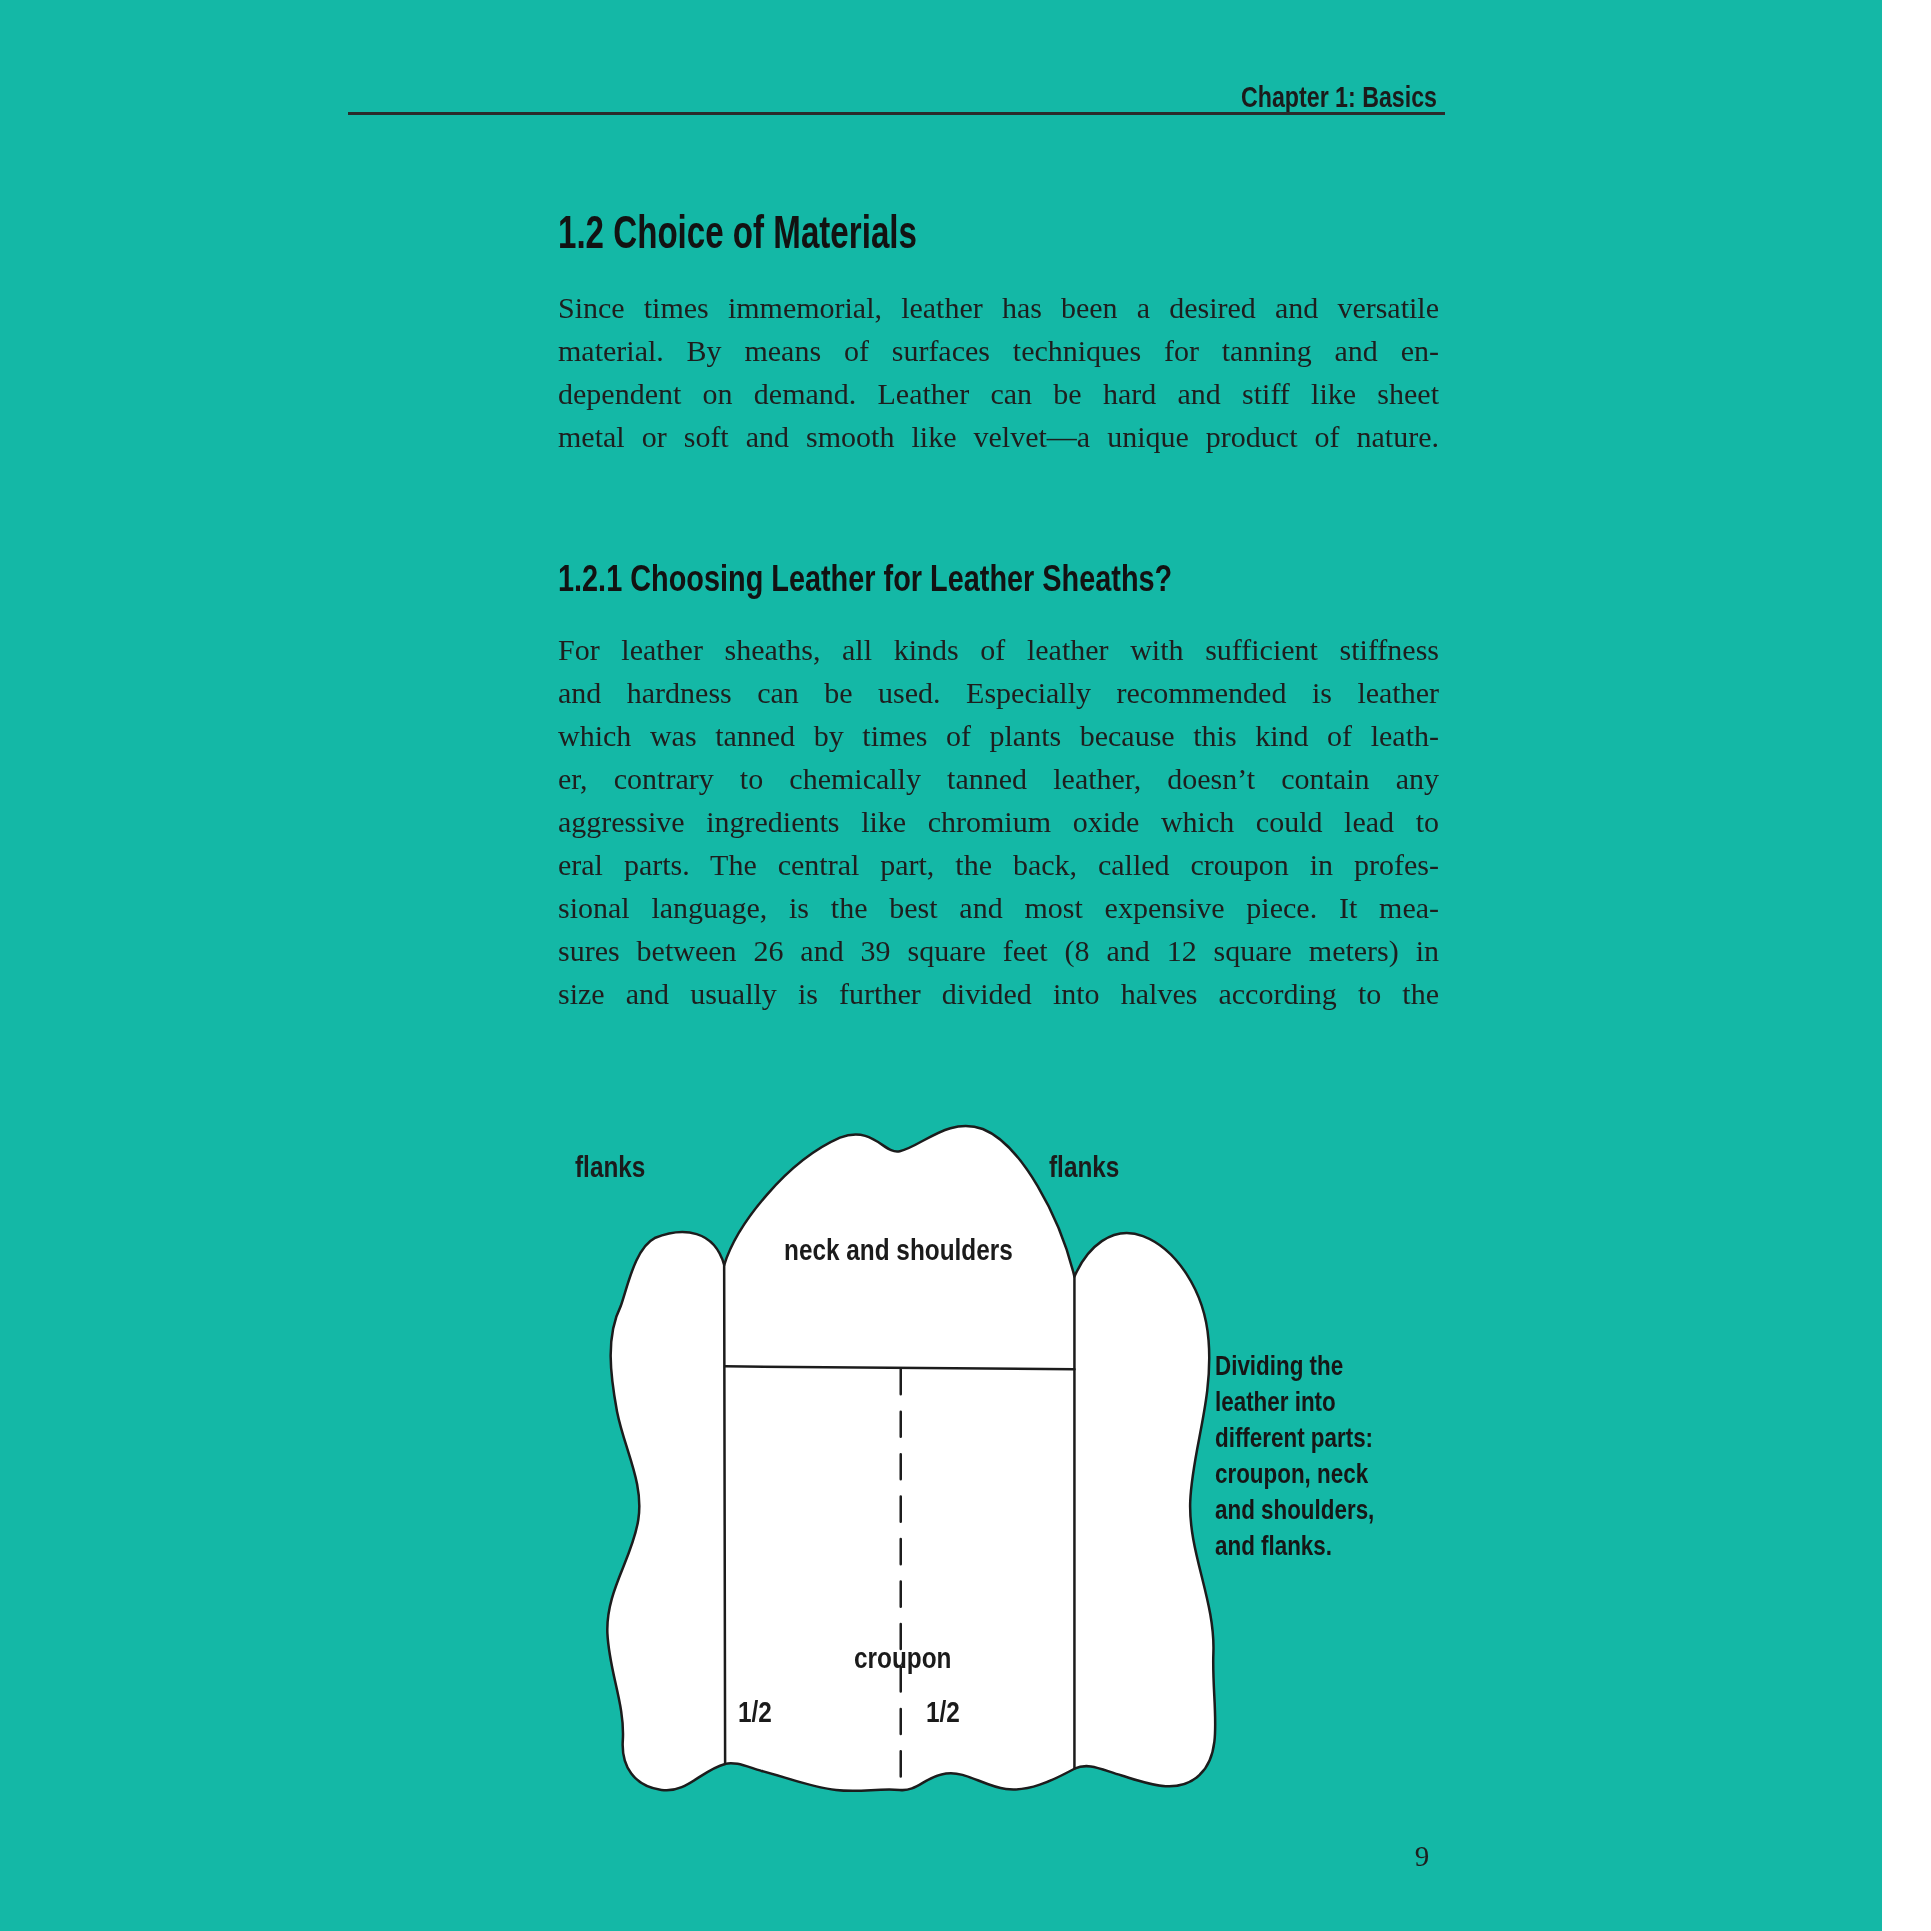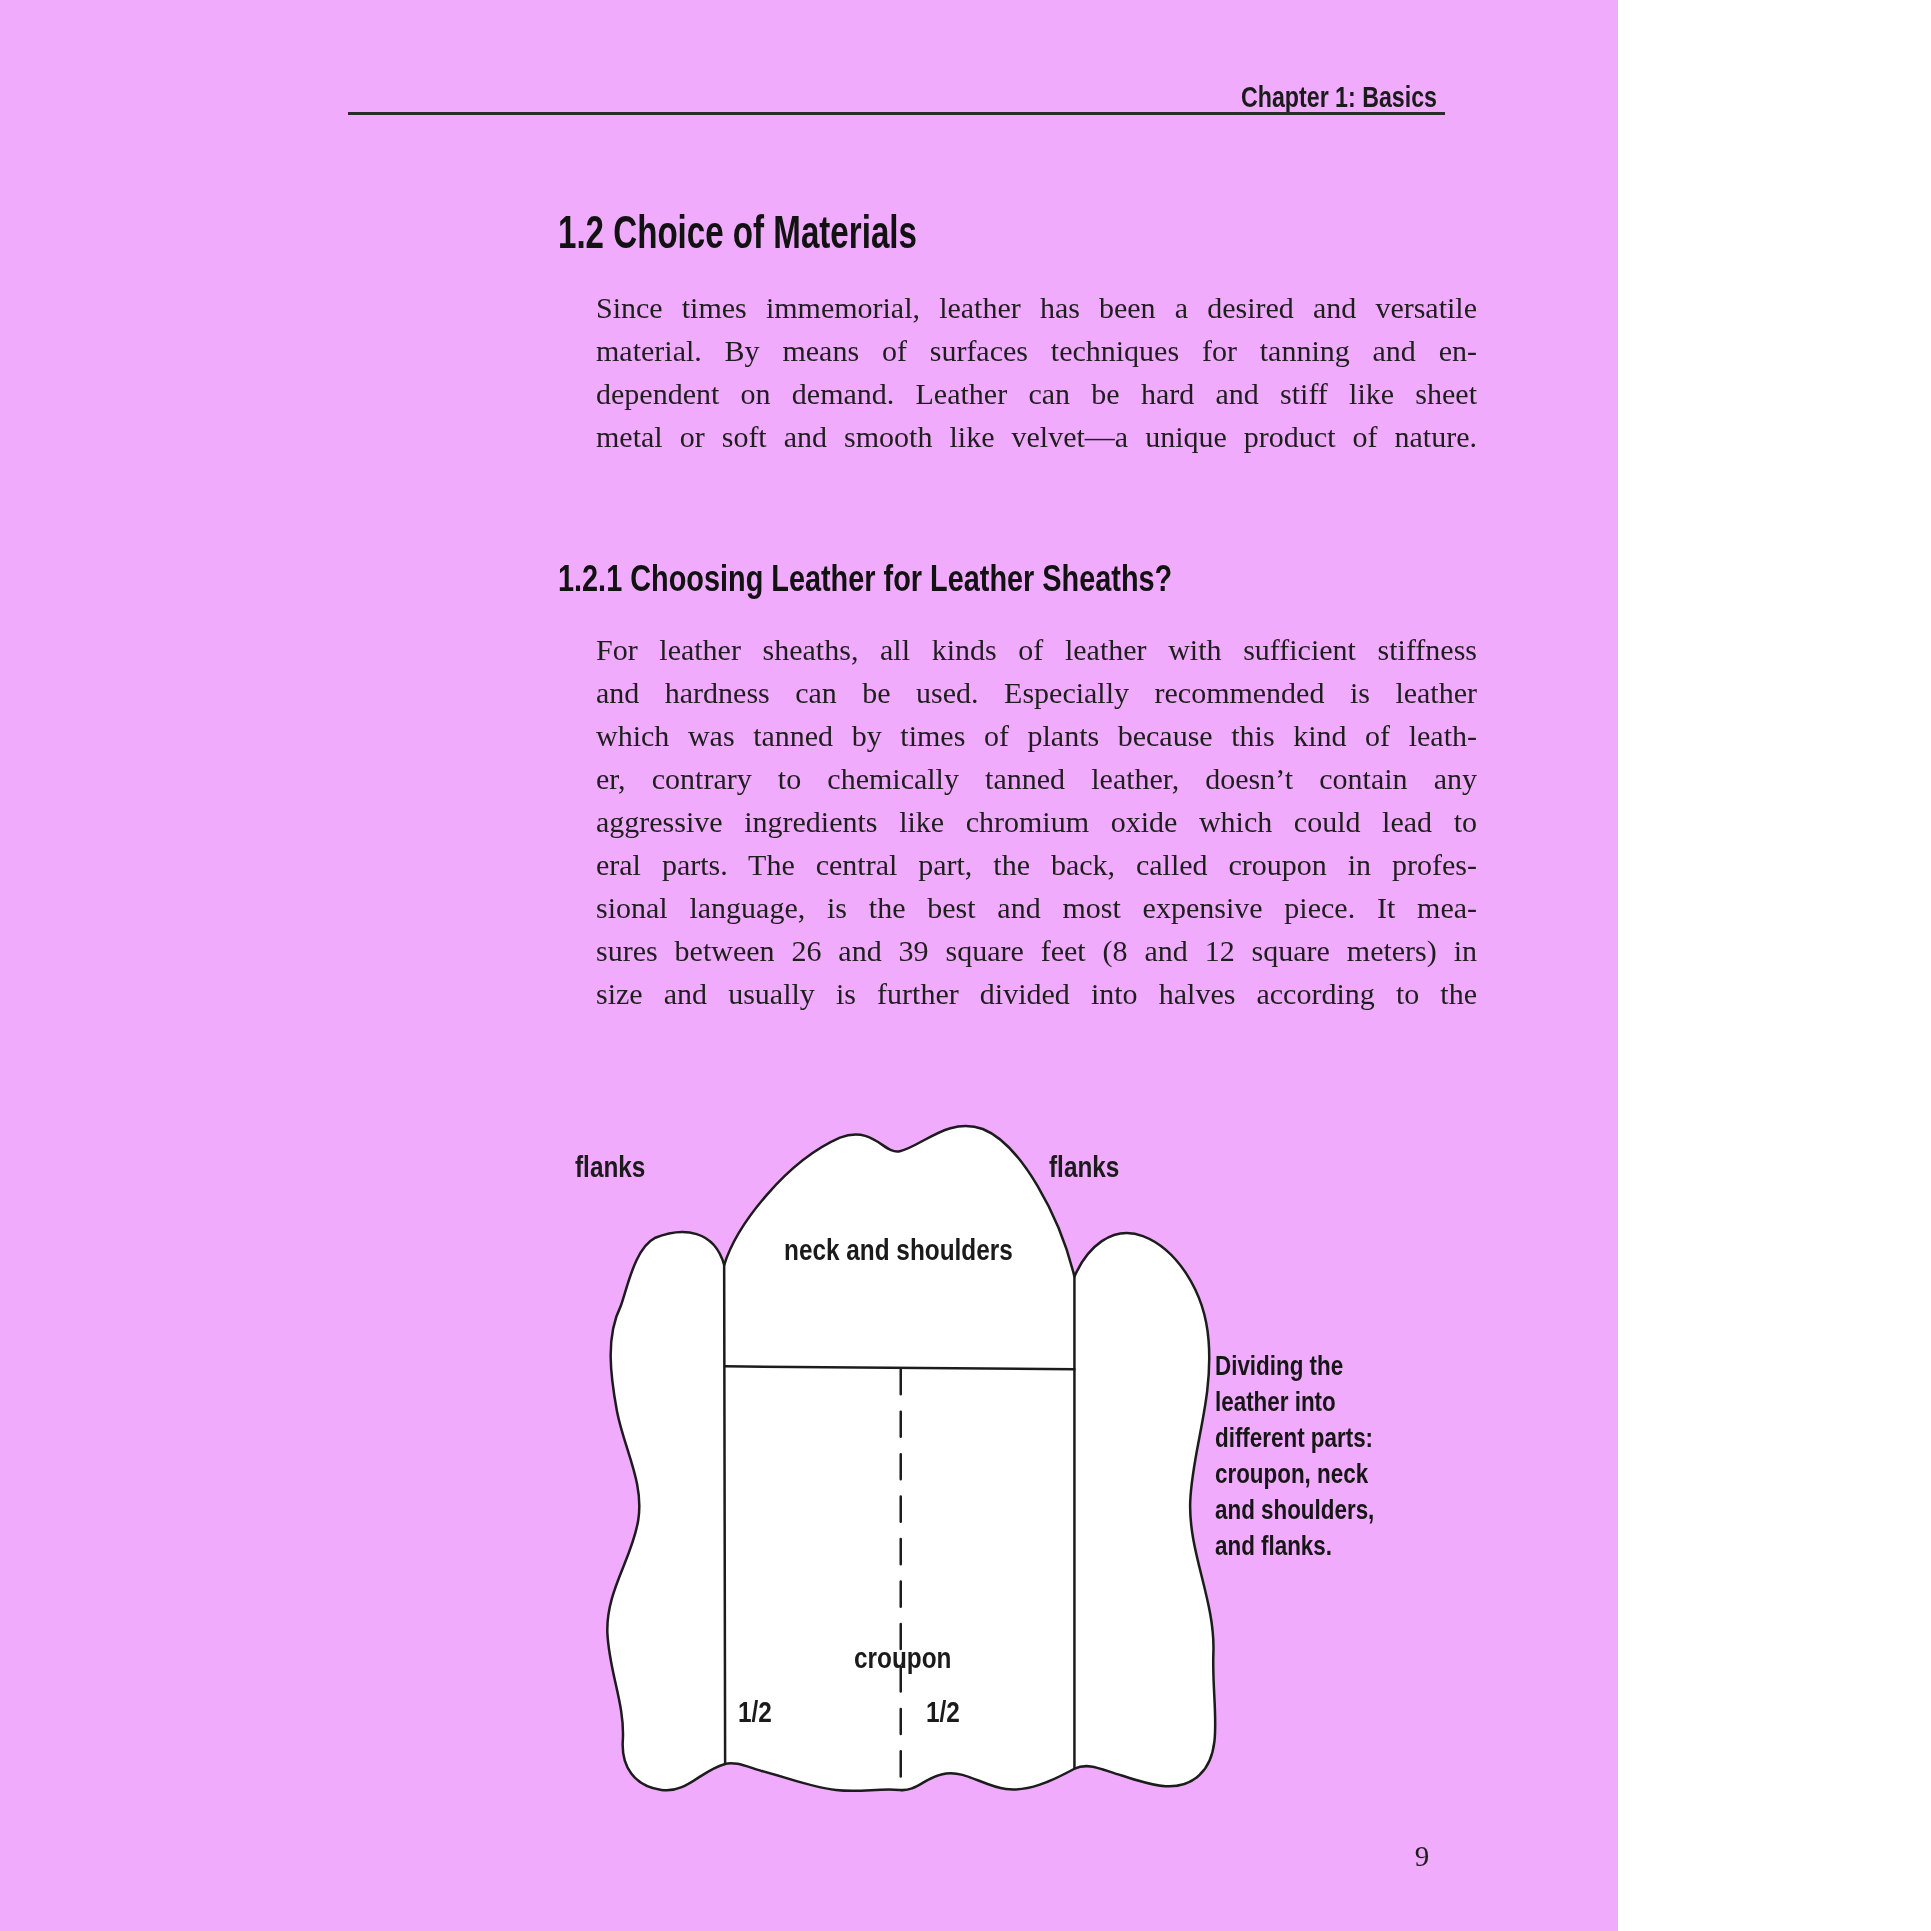--- a/index.html
+++ b/index.html
@@ -1,35 +1,35 @@
 <!DOCTYPE html>
 <html><head>
 <meta charset="utf-8">
 <style>
   html,body{margin:0;padding:0;background:#ffffff;}
-  #page{position:relative;width:1618px;height:1931px;background:#f0abfc;overflow:hidden;
+  #page{position:relative;width:1882px;height:1931px;background:#14b8a6;overflow:hidden;
         color:#1c1c1c;}
 
   
   #chapter-head{position:absolute;top:81px;left:966px;width:471px;text-align:right;
     font-family:"Liberation Sans",sans-serif;font-size:29px;font-weight:bold;color:#1b1b1b;
     transform:scaleX(0.80);transform-origin:100% 0;white-space:nowrap;}
   #head-rule{position:absolute;left:348px;top:112px;width:1097px;height:2.9px;background:#2b2b2b;}
 
   
   #section-title{position:absolute;left:558px;top:205px;
     font-family:"Liberation Sans",sans-serif;font-weight:bold;font-size:46px;color:#121212;
     transform:scaleX(0.72);transform-origin:0 0;white-space:nowrap;}
   #subsection-title{position:absolute;left:558px;top:558px;
     font-family:"Liberation Sans",sans-serif;font-weight:bold;font-size:37px;color:#121212;
     transform:scaleX(0.78);transform-origin:0 0;white-space:nowrap;}
 
   
   .para{position:absolute;left:558px;width:881px;
-    font-family:"Liberation Serif",serif;font-size:30px;line-height:43px;color:#1e1e1e;margin-left:38px;}
+    font-family:"Liberation Serif",serif;font-size:30px;line-height:43px;color:#1e1e1e;}
   .para .bound-line{text-align:justify;text-align-last:justify;white-space:normal;}
   #para-1{top:286px;}
   #para-2{top:628px;}
 
   
   #figure{position:absolute;left:579px;top:1101px;width:657px;height:743px;}
   #figure svg{position:absolute;left:0;top:0;}
   .fig-label{position:absolute;font-family:"Liberation Sans",sans-serif;font-weight:bold;
     font-size:29px;color:#1b1b1b;transform:scaleX(0.84);transform-origin:0 0;white-space:nowrap;}
   #caption{position:absolute;left:1215px;top:1348px;width:270px;

